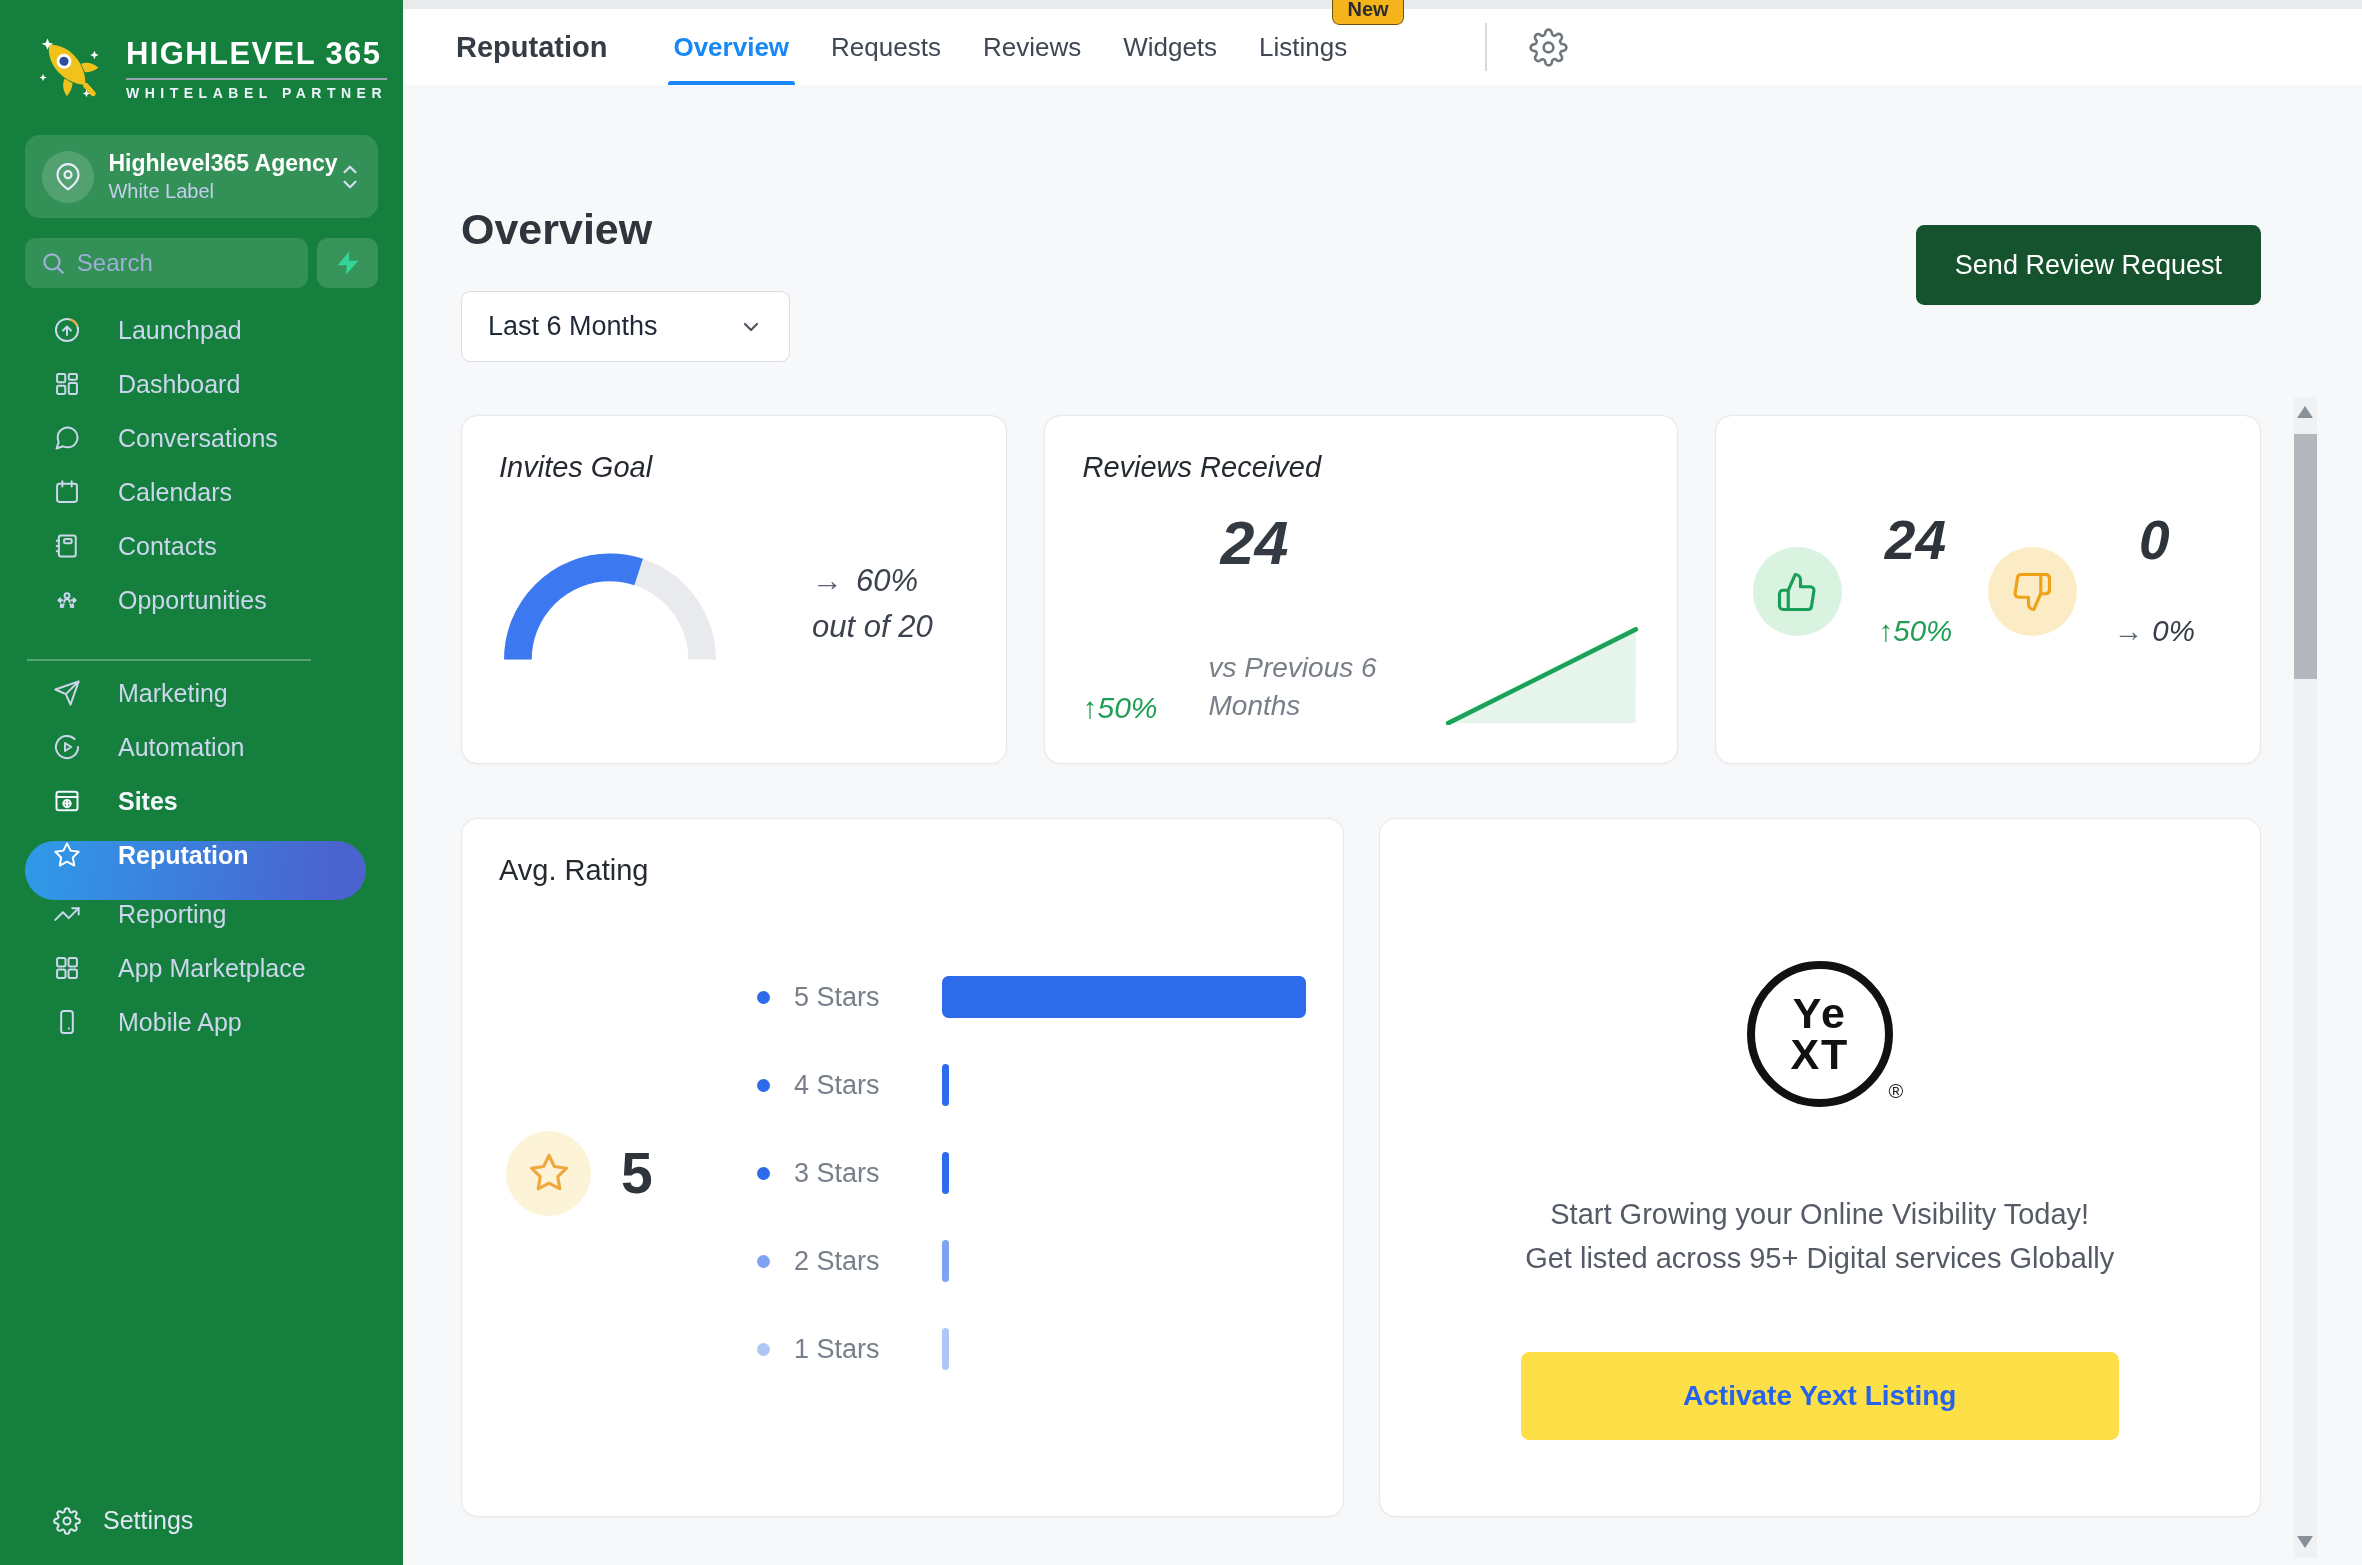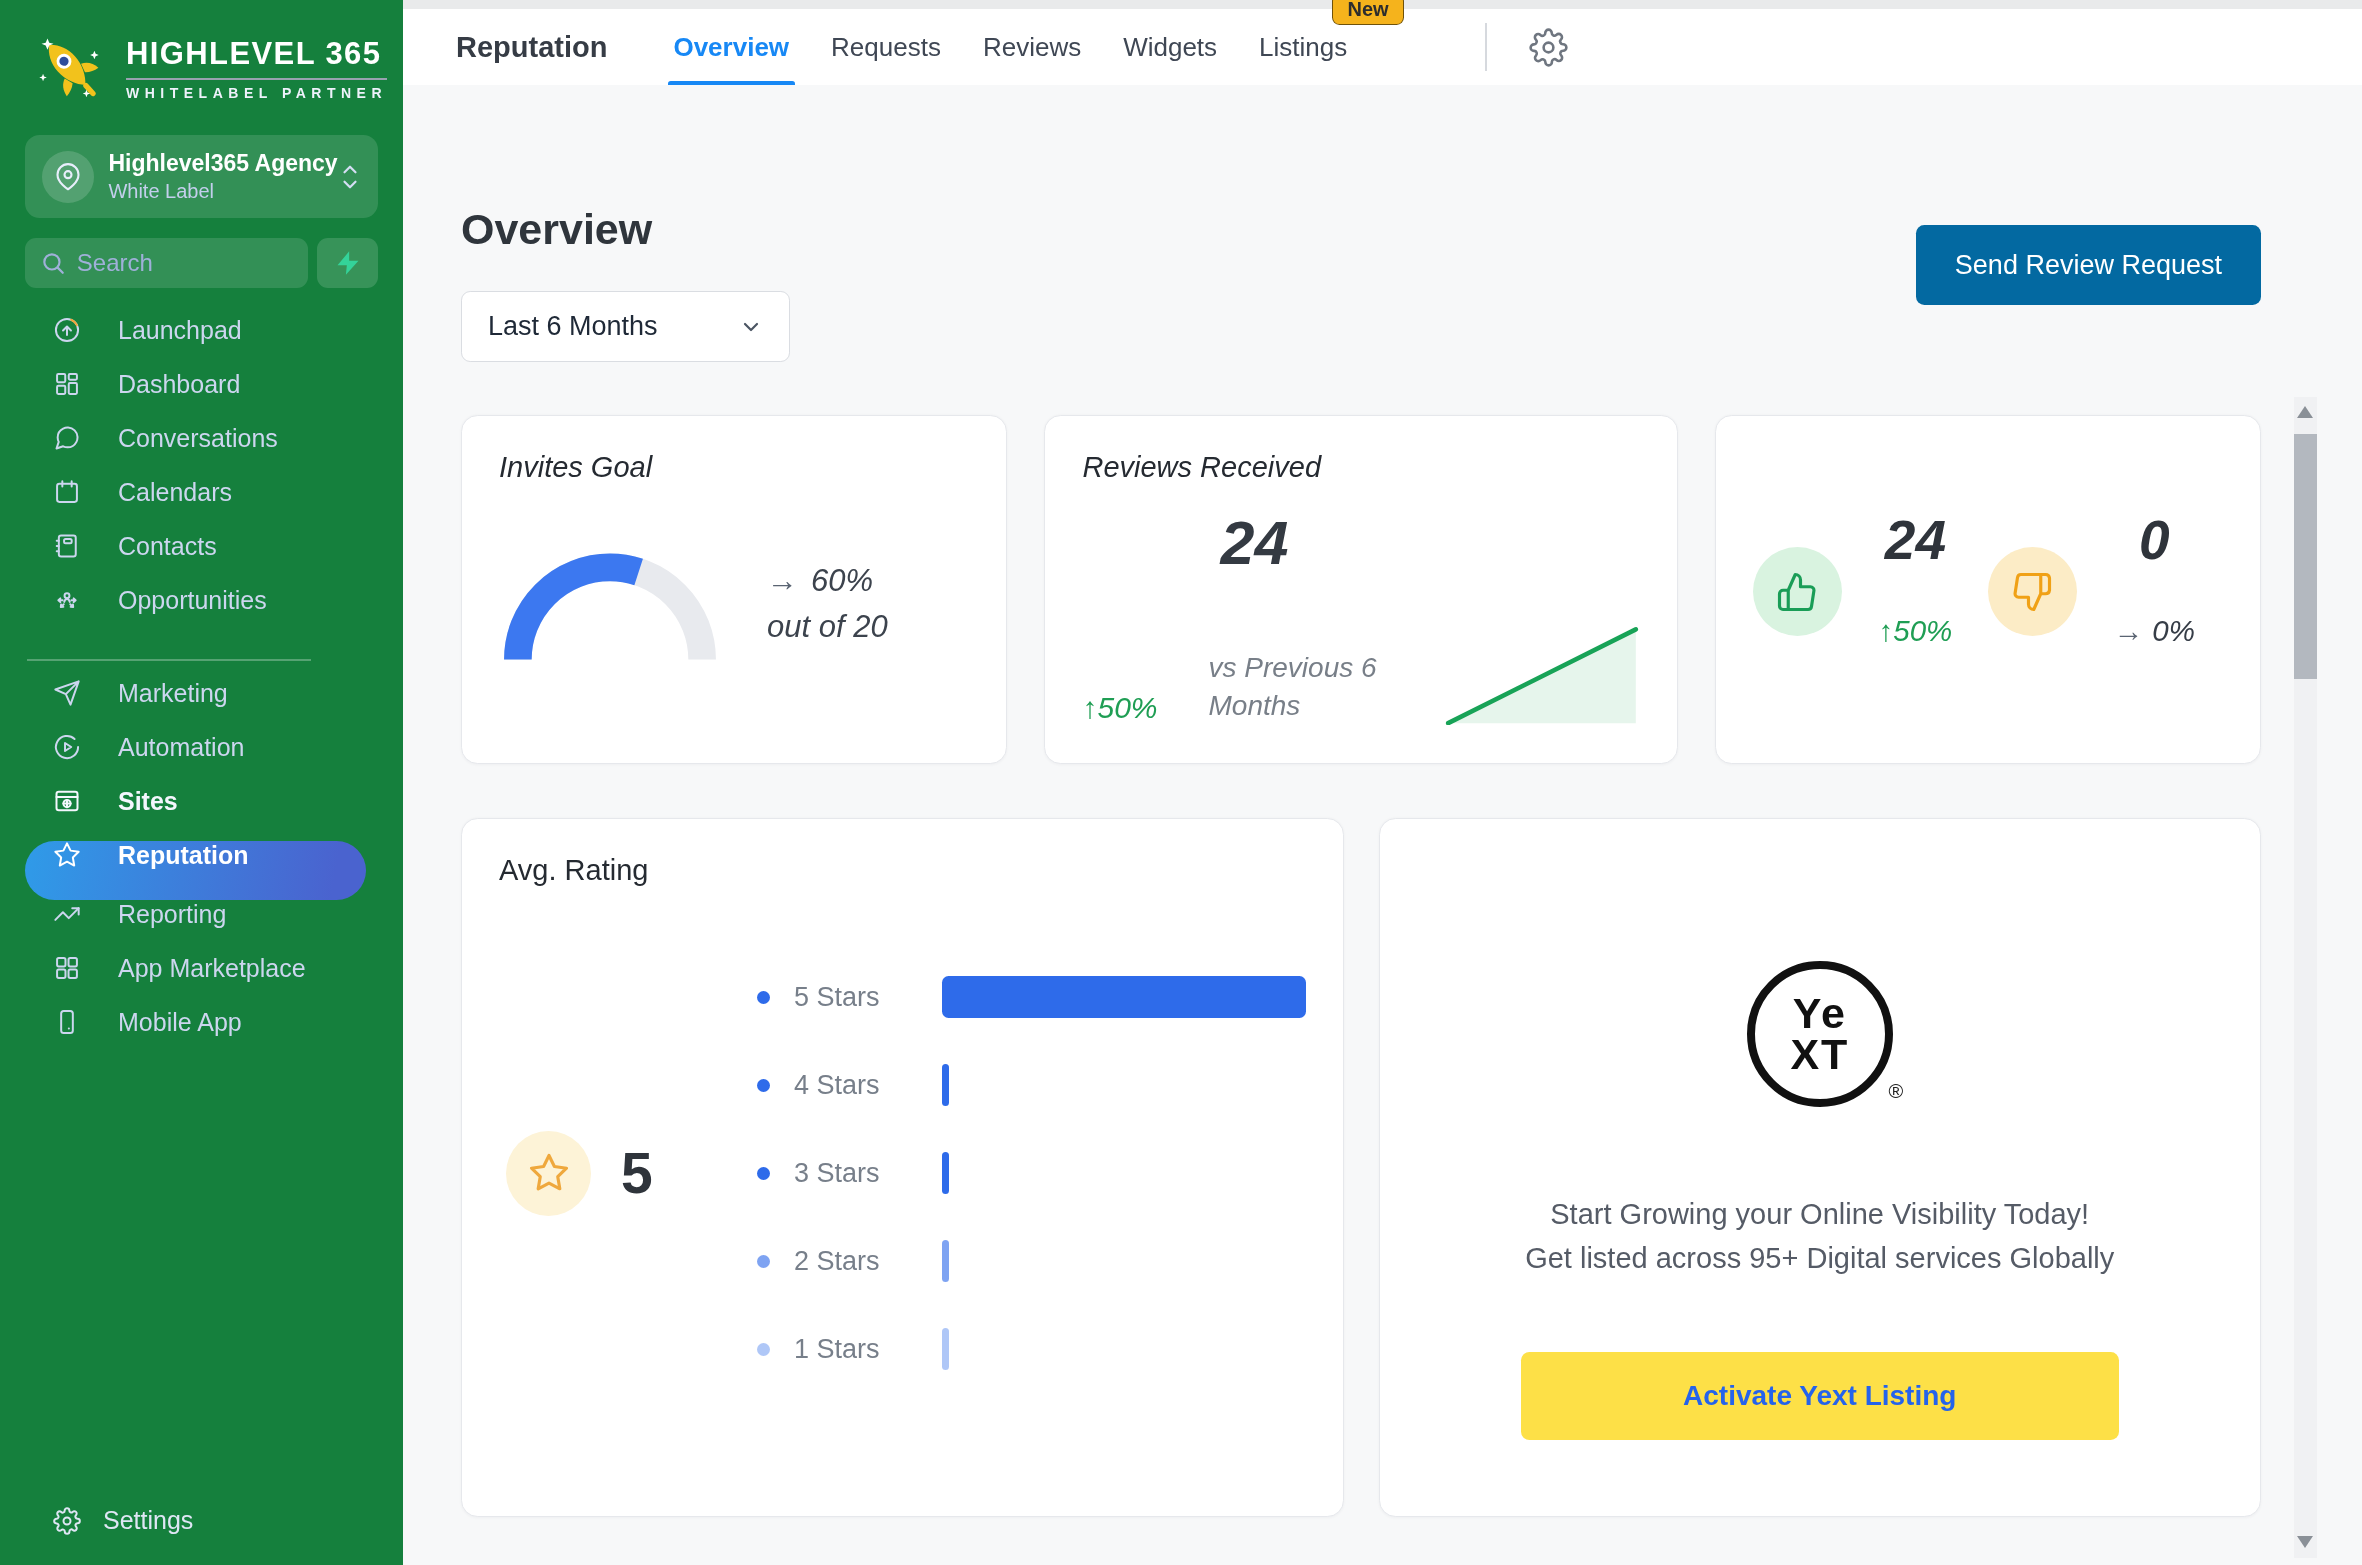--- a/index.html
+++ b/index.html
@@ -61,34 +61,34 @@
   .hdr-sep { width:1.8px; height:48px; background:#d6d9de; margin:auto 42px auto 138px; }
   .hdr-gear { display:flex; align-items:center; color:#6f7680; cursor:pointer; }
 
   .content { padding:0 102px 0 58px; flex:1; }
   .page-head { display:flex; justify-content:space-between; align-items:flex-start; margin-top:120px; }
   .page-title { font-size:43px; font-weight:700; color:#2f353c; }
   .select { margin-top:37px; width:329px; height:71px; background:#fff; border:1.8px solid #dadde2;
             border-radius:9.2px; display:flex; align-items:center; justify-content:space-between;
             padding:0 26px; font-size:27px; color:#1f2937; cursor:pointer; }
   .select .chev { color:#4b5563; display:flex; }
-  .primary-btn { margin-top:20px; height:80px; padding:0 39px; background:#0369a1; color:#fff; border:none;
+  .primary-btn { margin-top:20px; height:80px; padding:0 39px; background:#14532d; color:#fff; border:none;
                  border-radius:8.3px; font-size:27px; font-family:"Liberation Sans",sans-serif; cursor:pointer; }
 
   .row1 { display:grid; grid-template-columns:1fr 1fr 1fr; gap:37px; margin-top:53px; }
   .row2 { display:grid; grid-template-columns:1fr 1fr; gap:35px; margin-top:54px; }
   .card { background:#fff; border:1.8px solid #e6e8ec; border-radius:16.6px; padding:35px 37px;
           box-shadow:0 0.9px 2.8px rgba(16,24,40,.04); }
   .row1 .card { height:349px;font-style:italic; }
   .row2 .card { height:699px; }
   .card-title { font-size:29px; font-weight:500; color:#252a31; }
 
   
   .gauge-wrap { display:flex; align-items:flex-end; margin-top:65px; }
-  .gauge-text { margin-left:46px; margin-bottom:28px; font-size:31px; color:#3c434d; line-height:46px; }
+  .gauge-text { margin-left:91px; margin-bottom:28px; font-size:31px; color:#3c434d; line-height:46px; }
   .gauge-text .arrow { color:#5a6472; margin-right:13px; }
 
   
   .rr-count { font-size:61px; font-weight:700; color:#343a42; margin:24px 0 0 138px; }
   .rr-bottom { display:flex; align-items:flex-end; margin-top:44px; }
   .rr-change { font-size:30px; color:#1f9e54; font-weight:500; white-space:nowrap; }
   .rr-compare { font-size:28px; color:#787f88; line-height:38px; margin-left:51px; width:235px; }
   .rr-chart { margin-left:auto; display:flex; }
 
   

